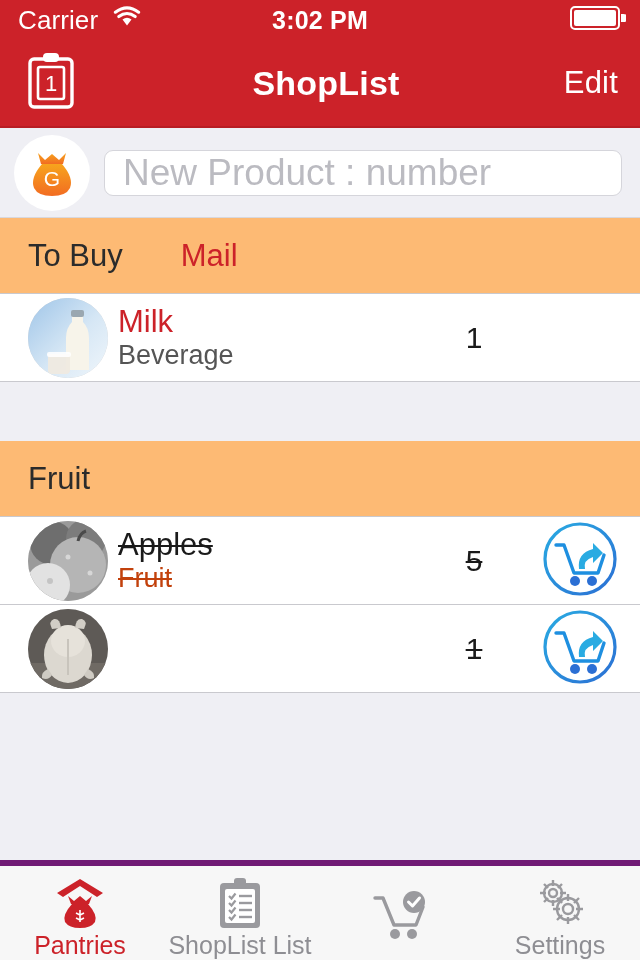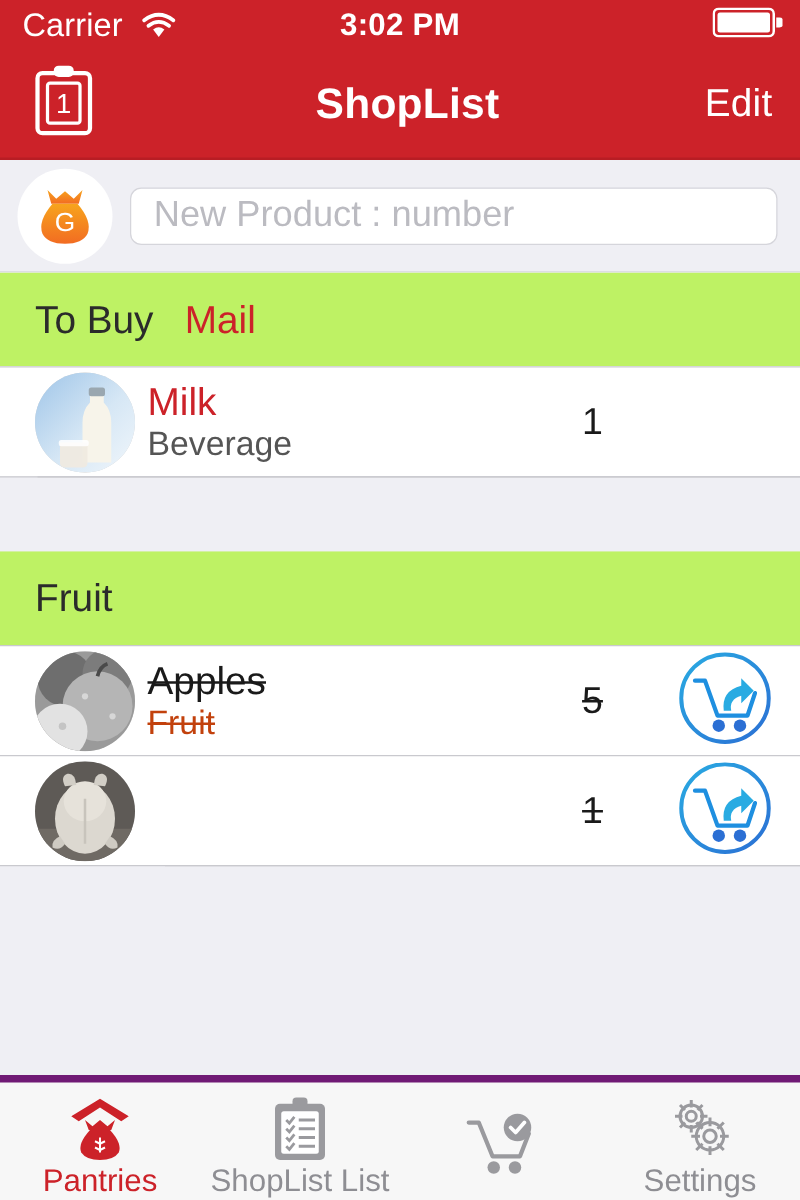--- a/index.html
+++ b/index.html
@@ -26,21 +26,21 @@
     height: 40px;
     background: #CC2229;
     display: flex;
     align-items: center;
     position: relative;
     flex: 0 0 auto;
     padding: 0 18px;
   }
   .status-left {
     display: flex;
-    align-items: flex-end;
+    align-items: flex-start;
     gap: 14px;
   }
   .carrier-text {
     color: #FFFFFF;
     font-size: 26px;
     letter-spacing: 0.1px;
   }
   .wifi-icon { display: block; }
   .status-center {
     position: absolute;
@@ -123,21 +123,21 @@
     justify-content: center;
     flex: 0 0 auto;
   }
   .new-product-input {
     flex: 1 1 auto;
     height: 46px;
     border: 1px solid #D5D5DB;
     border-radius: 9px;
     background: #FFFFFF;
     font-family: "Liberation Sans", sans-serif;
-    font-size: 29px;
+    font-size: 37px;
     color: #333333;
     padding: 0 18px;
     outline: none;
   }
   .new-product-input::placeholder {
     color: #BBBBC1;
   }
 
   
   .list-body {
@@ -146,22 +146,22 @@
     overflow: hidden;
     display: flex;
     flex-direction: column;
   }
 
   .section-header {
     height: 75px;
     display: flex;
     align-items: center;
     padding-left: 28px;
-    background: #bef264;
-    gap: 25px;
+    background: #fdba74;
+    gap: 58px;
   }
   .section-title {
     font-size: 31px;
     color: #2B2B2B;
     font-weight: normal;
   }
   .section-action {
     font-size: 31px;
     color: #CC2229;
     cursor: pointer;

